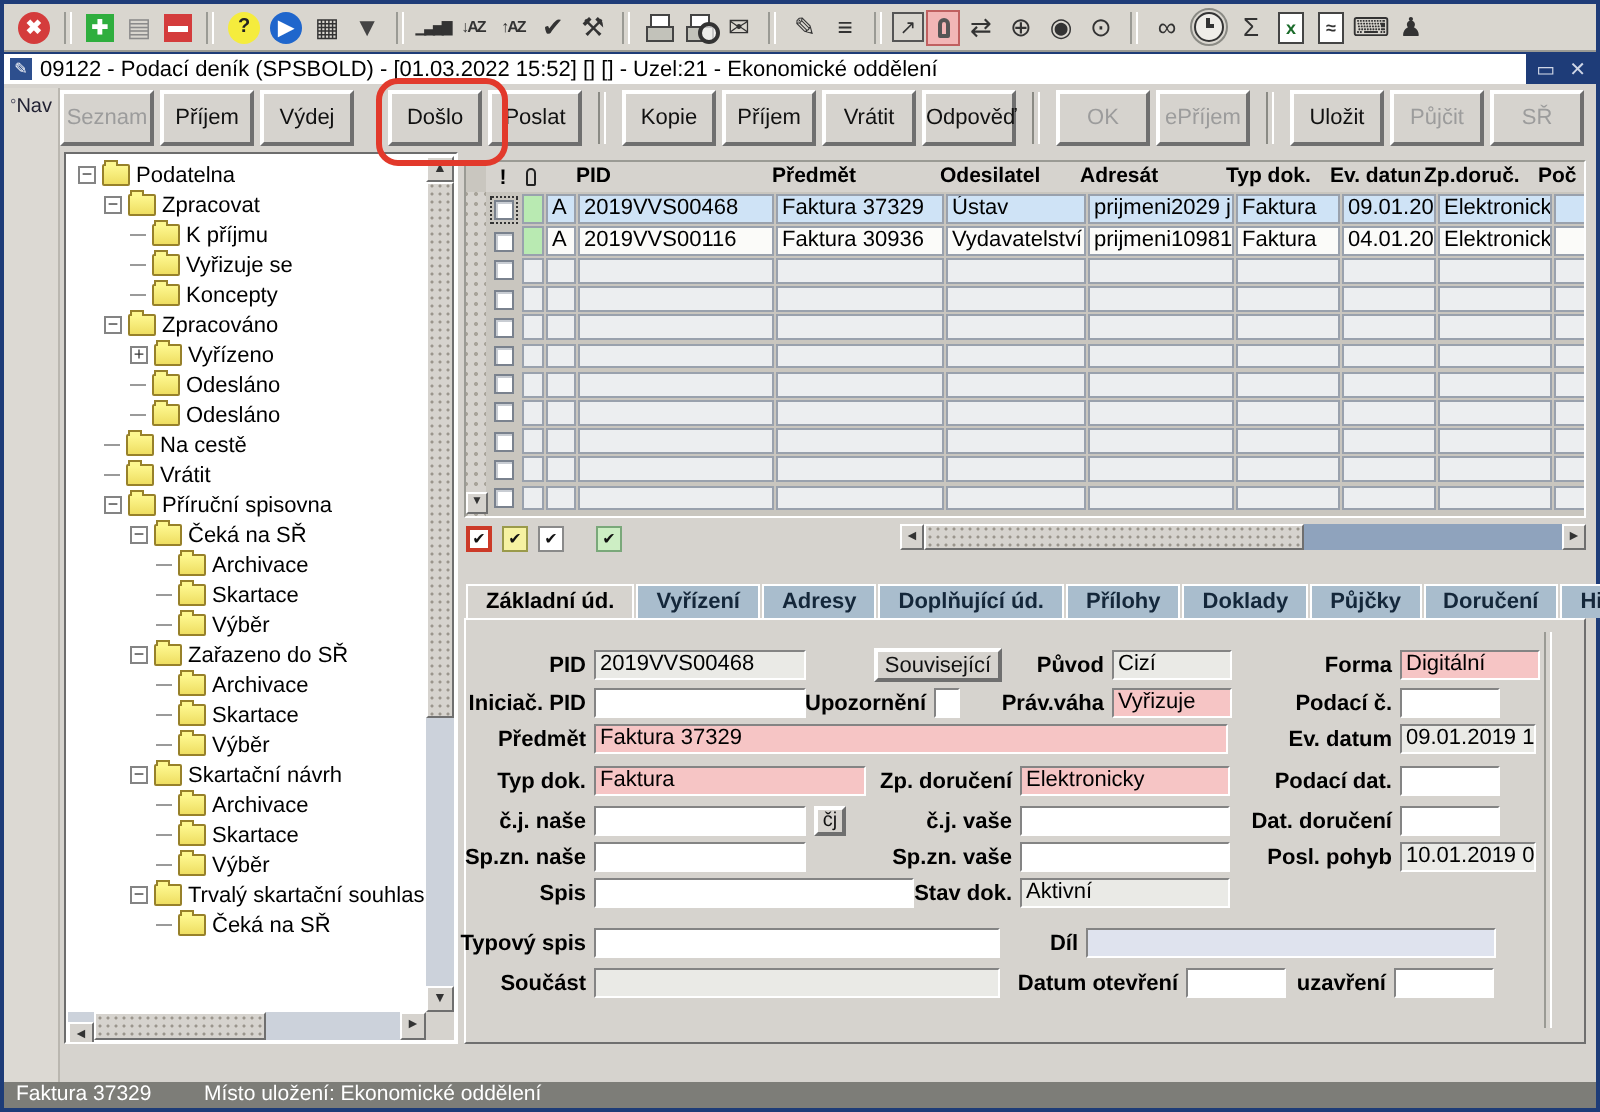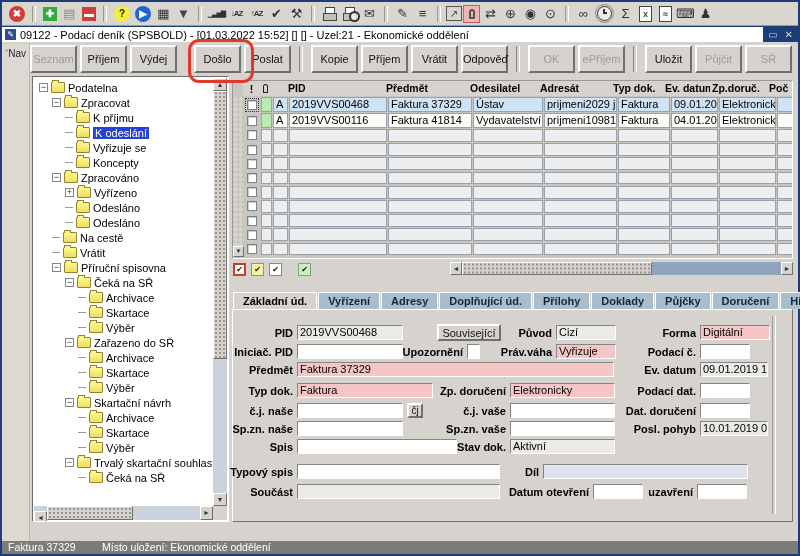--- a/index.html
+++ b/index.html
@@ -204,25 +204,20 @@
         <div class="titem" style="padding-left: 17px;">
           <span class="toggle">−</span>
           <span class="folder"></span>
           <span class="tlabel">Zpracovat</span>
         </div>
         <div class="titem" style="padding-left: 30px;">
           <span class="tick"></span>
           <span class="folder"></span>
           <span class="tlabel">K příjmu</span>
         </div>
-        <div class="titem sel" style="padding-left: 30px;">
-          <span class="tick"></span>
-          <span class="folder"></span>
-          <span class="tlabel">K odeslání</span>
-        </div>
         <div class="titem" style="padding-left: 30px;">
           <span class="tick"></span>
           <span class="folder"></span>
           <span class="tlabel">Vyřizuje se</span>
         </div>
         <div class="titem" style="padding-left: 30px;">
           <span class="tick"></span>
           <span class="folder"></span>
           <span class="tlabel">Koncepty</span>
         </div>
@@ -379,21 +374,21 @@
           <span class="gc" style="width: 57px;">Elektronicky</span>
           <span class="gc" style="width: 26px;"></span>
         </div>
         <div class="grow">
           <span class="gc cbc" style="width: 17px;">
             <span class="cb"></span>
           </span>
           <span class="gc colorc" style="width: 11px;"></span>
           <span class="gc" style="width: 15px;">A</span>
           <span class="gc" style="width: 98px;">2019VVS00116</span>
-          <span class="gc" style="width: 84px;">Faktura 41814</span>
+          <span class="gc" style="width: 84px;">Faktura 30936</span>
           <span class="gc" style="width: 70px;">Vydavatelství</span>
           <span class="gc" style="width: 73px;">prijmeni10981 jmen</span>
           <span class="gc" style="width: 52px;">Faktura</span>
           <span class="gc" style="width: 47px;">04.01.2019</span>
           <span class="gc" style="width: 57px;">Elektronicky</span>
           <span class="gc" style="width: 26px;"></span>
         </div>
         <div class="grow empty">
           <span class="gc cbc" style="width: 17px;">
             <span class="cb"></span>

